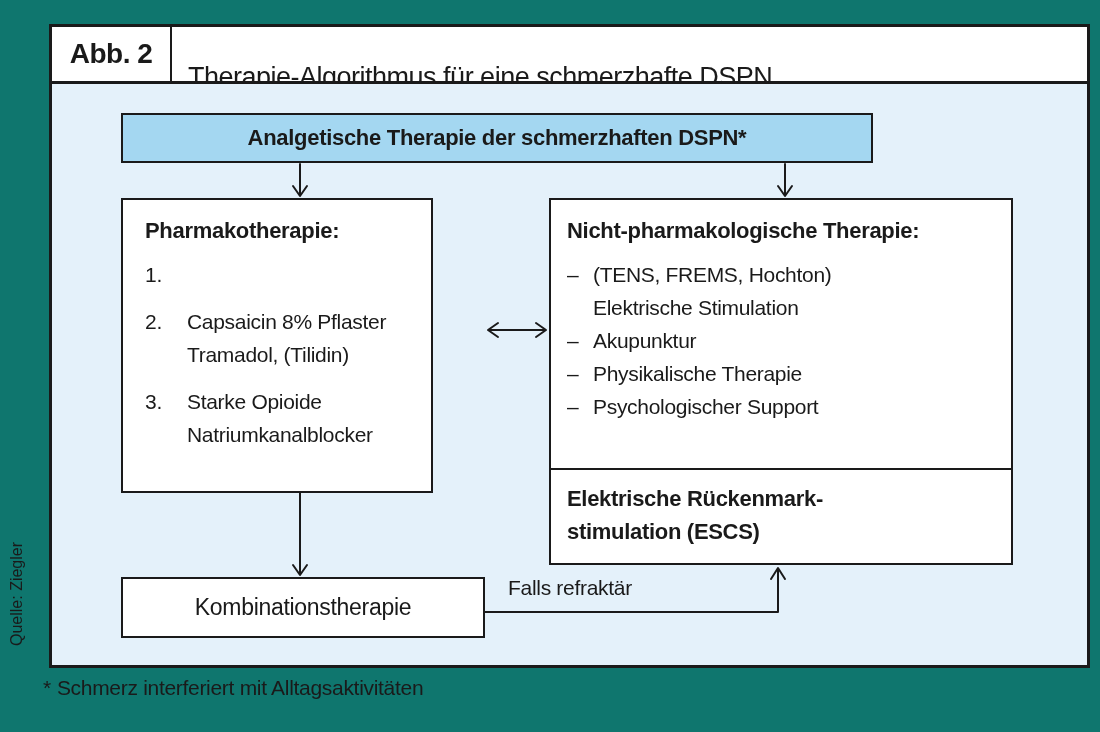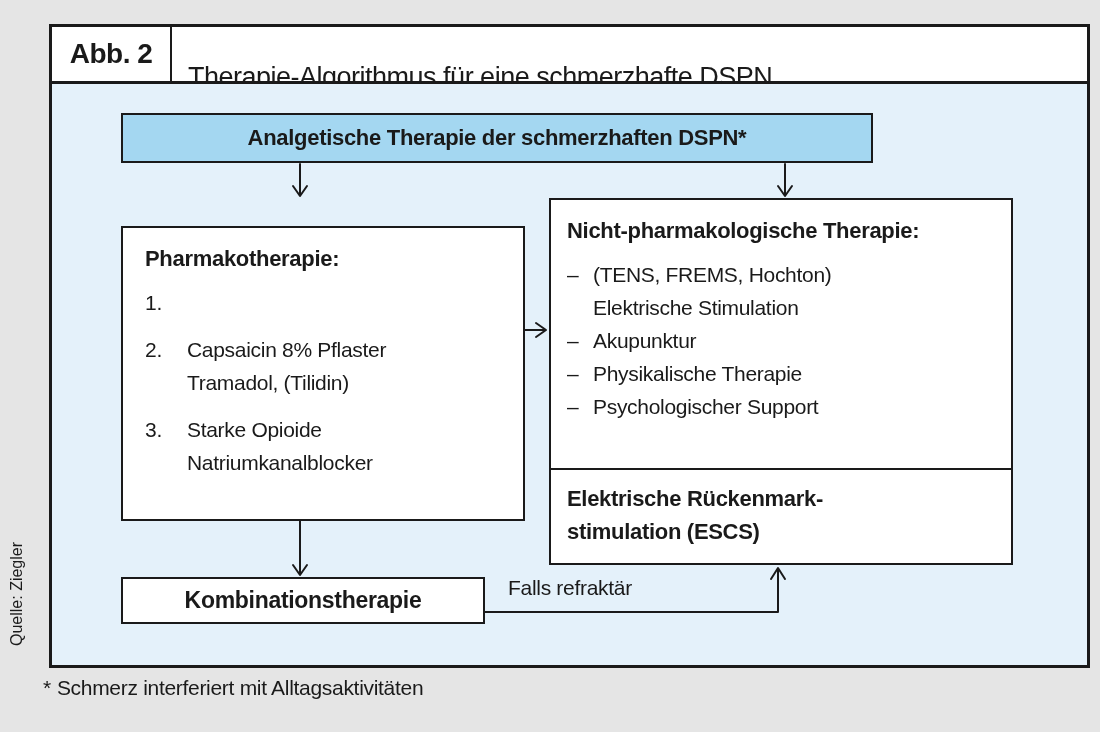--- a/index.html
+++ b/index.html
@@ -7,21 +7,21 @@
     --panel-fill:#e4f1fa;
     --box-fill:#ffffff;
     --line:#1a1a1a;
     --text:#1a1a1a;
   }
   *{margin:0;padding:0;box-sizing:border-box;}
   html,body{background:#fff;}
   .page{
     position:relative;
     width:1100px;height:732px;
-    background:#e5e5e5;
+    background:#0f766e;
     font-family:"Liberation Sans","DejaVu Sans",sans-serif;
     color:var(--text);
     letter-spacing:-0.3px;
     overflow:hidden;
   }
   .figure{
     position:absolute;left:49px;top:24px;
     width:1041px;height:644px;
     border:3px solid var(--line);
     background:var(--panel-fill);
@@ -53,37 +53,36 @@
     background:var(--box-fill);
     border:2px solid var(--line);
   }
   .root-node{
     left:69px;top:29px;width:752px;height:50px;
     background:var(--highlight-fill);
     display:flex;align-items:center;justify-content:center;
     font-weight:bold;font-size:22px;
   }
   .pharma-node{
-    left:69px;top:114px;width:404px;height:295px;
+    left:69px;top:114px;width:312px;height:295px;
     padding:14px 20px 10px 22px;
-    margin-top:28px;
   }
   .nonpharma-node{
     left:497px;top:114px;width:464px;height:294px;
     padding:14px 14px 10px 16px;
   }
   .escs-node{
     left:497px;top:384px;width:464px;height:97px;
     padding:12px 14px 10px 16px;
     font-weight:bold;font-size:22px;line-height:33px;
   }
   .kombi-node{
-    left:69px;top:493px;width:364px;height:47px;
+    left:69px;top:493px;width:364px;height:61px;
     display:flex;align-items:center;justify-content:center;
-    font-weight:bold;font-size:23px;
+    font-weight:normal;font-size:23px;
   }
   .node-heading{
     font-weight:bold;font-size:22px;line-height:33px;
     margin-bottom:11px;
   }
   .list{font-size:21px;line-height:33px;}
   .list-item{display:flex;margin-top:14px;}
   .list-item:first-child{margin-top:0;}
   .marker-col{flex:0 0 42px;}
   .dash-col{flex:0 0 26px;}

